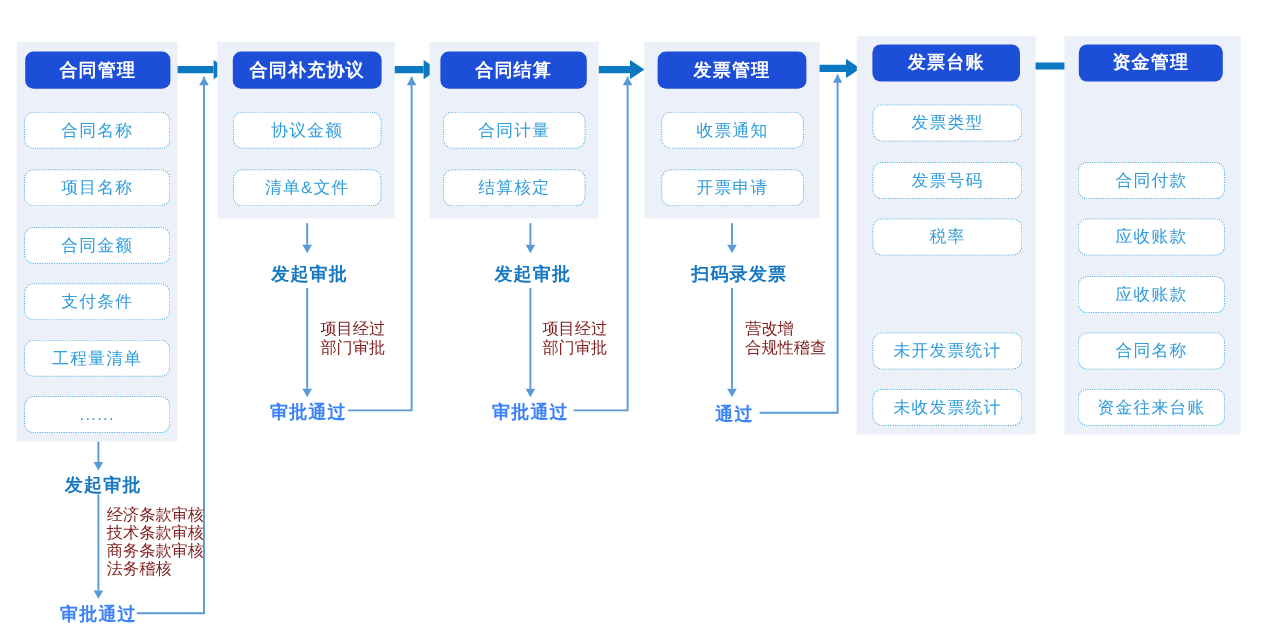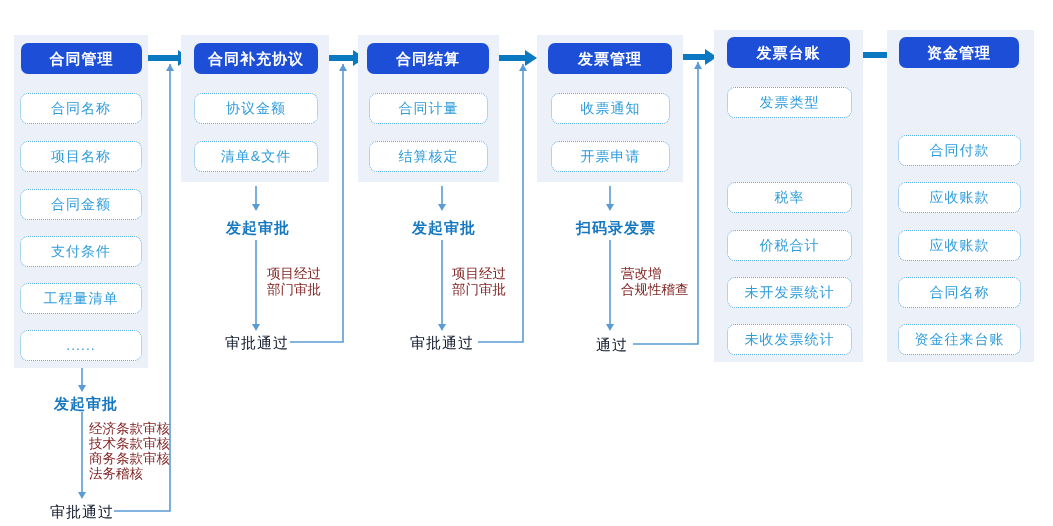--- a/index.html
+++ b/index.html
@@ -17,22 +17,22 @@
     position:absolute; height:31px; line-height:29px; text-align:center;
     background:#ffffff; border:1.5px dotted #5aaede; border-radius:8px;
     color:#2f9cdb; font-size:14px; box-sizing:border-box; letter-spacing:1px;
   }
   .stage-label { position:absolute; font-size:20px; font-weight:bold; color:#1a1a1a; letter-spacing:1px;margin-top:41px; }
   .action {
     position:absolute; transform:translateX(-50%); font-size:15px; font-weight:bold;
     color:#1778c2; white-space:nowrap; letter-spacing:1px;
   }
   .result {
-    position:absolute; transform:translateX(-50%); font-size:15px; font-weight:normal;
-    color:#0f172a; white-space:nowrap; letter-spacing:1px;
+    position:absolute; transform:translateX(-50%); font-size:15px; font-weight:bold;
+    color:#3b82f6; white-space:nowrap; letter-spacing:1px;
   }
   .notes { position:absolute; font-size:13.5px; color:#7f1d1d; line-height:15px; }
   .notes div { white-space:nowrap; }
   .notes.wide { line-height:16px; }
   svg.lines { position:absolute; left:0; top:0; pointer-events:none; }
 </style>
 </head>
 <body>
 
 <div class="canvas">
@@ -132,22 +132,22 @@
   <div class="action" style="left:616px;top:219px">扫码录发票</div>
   <div class="notes wide" style="left:621px;top:266px">
     <div>营改增</div>
     <div>合规性稽查</div>
   </div>
   <div class="result" style="left:612px;top:336px">通过</div>
 
   <div class="panel" style="left:714px;top:30px;width:149px;height:332px"></div>
   <div class="hdr" style="left:727px;top:37px;width:123px">发票台账</div>
   <div class="item" style="left:727px;top:87px;width:125px">发票类型</div>
+  <div class="item" style="left:727px;top:135px;width:125px">发票号码</div>
   <div class="item" style="left:727px;top:182px;width:125px">税率</div>
-  <div class="item" style="left:727px;top:230px;width:125px">价税合计</div>
   <div class="item" style="left:727px;top:277px;width:125px">未开发票统计</div>
   <div class="item" style="left:727px;top:324px;width:125px">未收发票统计</div>
 
   <div class="panel" style="left:887px;top:30px;width:147px;height:332px"></div>
   <div class="hdr" style="left:899px;top:37px;width:120px">资金管理</div>
   <div class="item" style="left:898px;top:135px;width:123px">合同付款</div>
   <div class="item" style="left:898px;top:182px;width:123px">应收账款</div>
   <div class="item" style="left:898px;top:230px;width:123px">应收账款</div>
   <div class="item" style="left:898px;top:277px;width:123px">合同名称</div>
   <div class="item" style="left:898px;top:324px;width:123px">资金往来台账</div>

